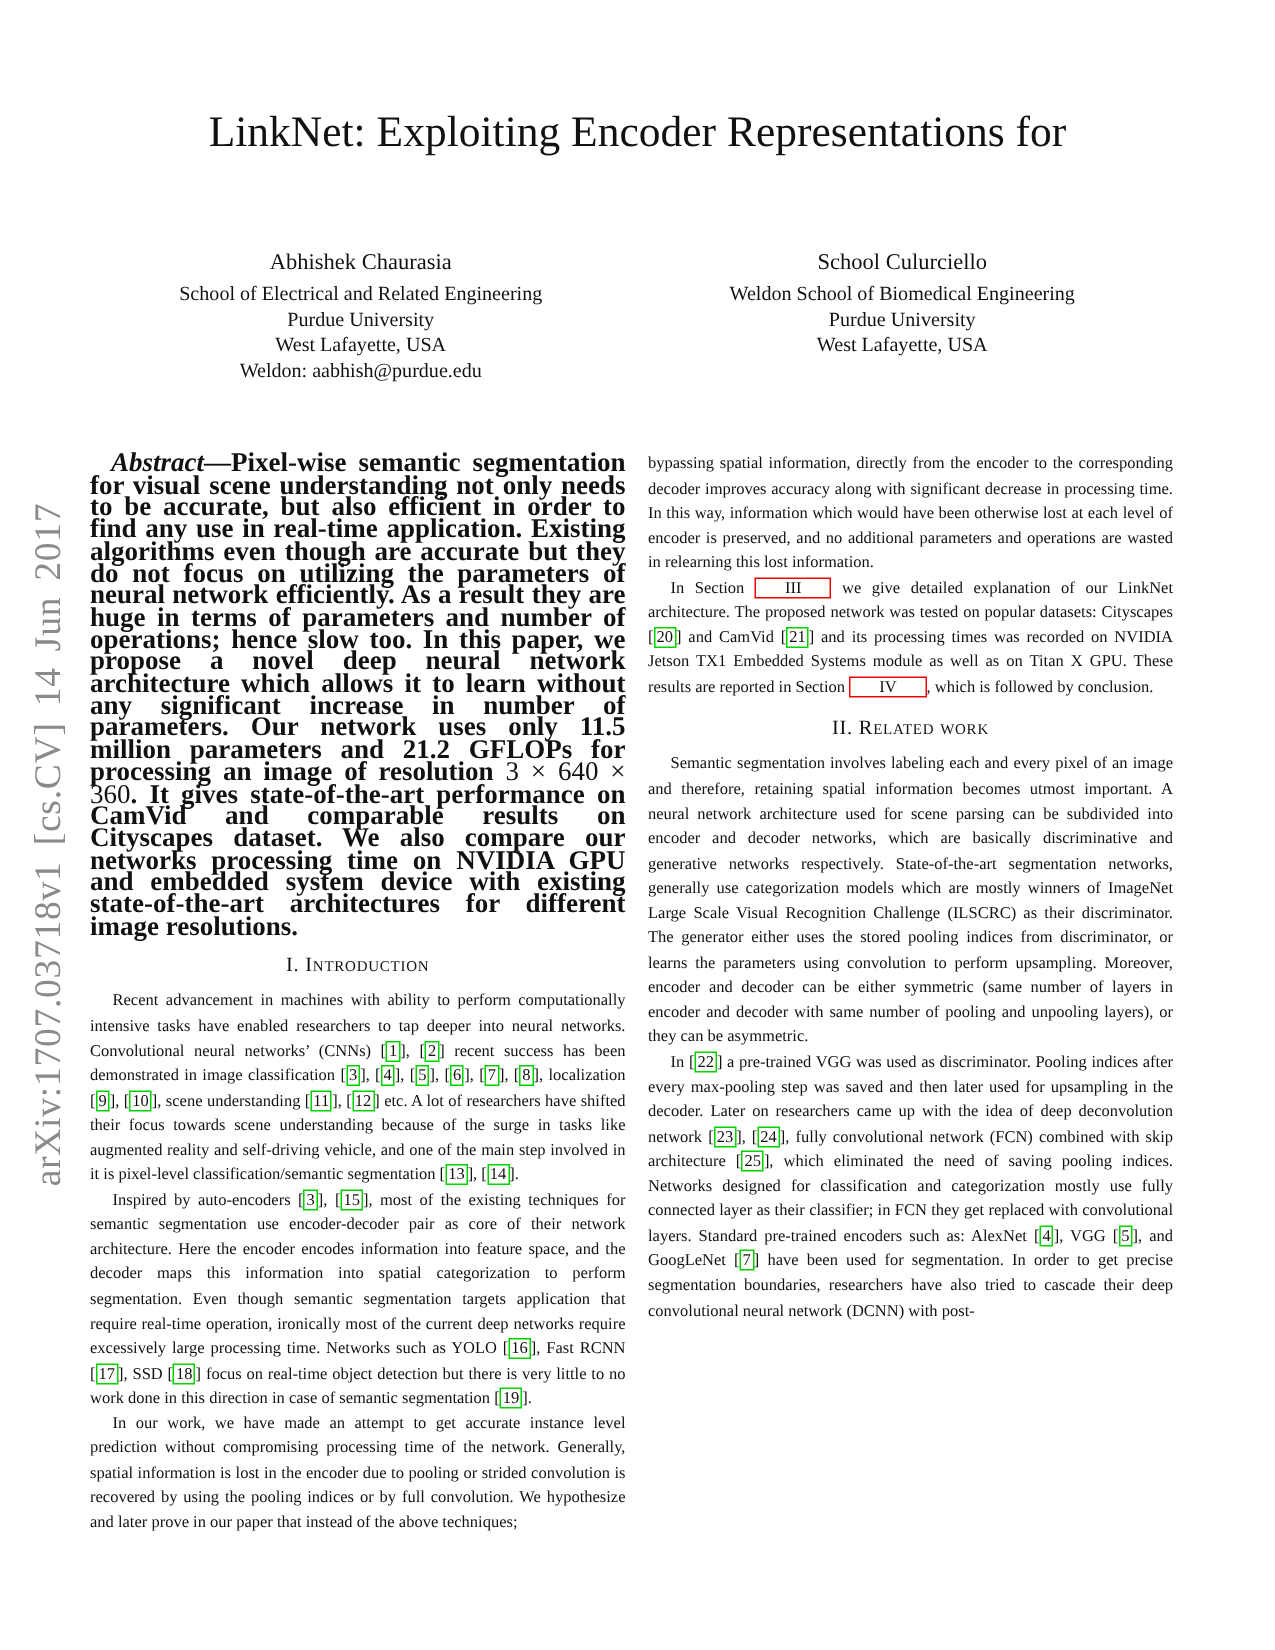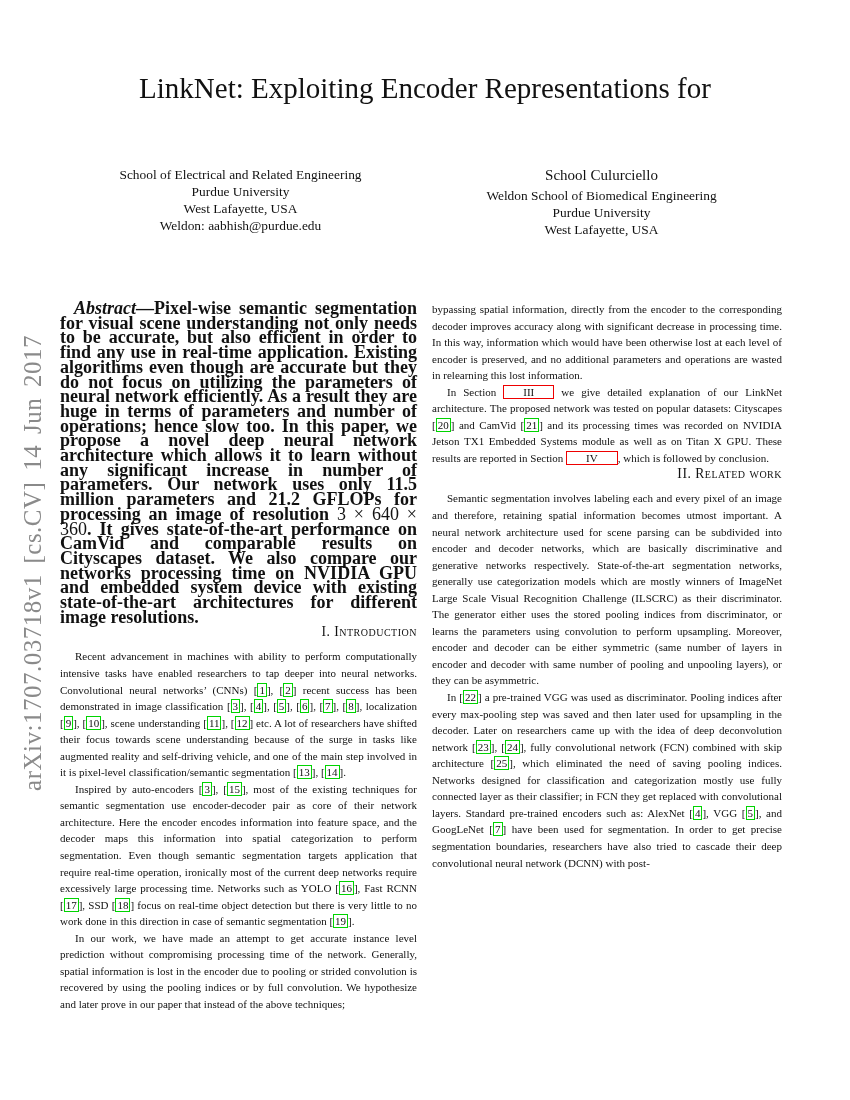--- a/index.html
+++ b/index.html
@@ -53,23 +53,24 @@
     font-size:18px;
     line-height:14.7px;
     font-weight:700;
     text-align:justify;
     text-indent:14px;
   }
   .abs-lead{font-style:italic;}
   .math{font-weight:400;}
   .sec-heading{
     font-size:13.6px;
-    text-align:right;
+    text-align:center;
     font-variant:small-caps;
     letter-spacing:0.5px;
+    margin-top:11px;
     margin-bottom:8px;
   }
   .para{
     font-size:11px;
     line-height:16.55px;
     text-align:justify;
   }
   .para.indent{text-indent:15px;}
   .cite{
     border:1px solid var(--cite-color);
@@ -85,20 +86,21 @@
 
 <div class="page">
   <div class="arxiv-strip">arXiv:1707.03718v1 [cs.CV] 14 Jun 2017</div>
 
   <h1 class="title">
     <span>LinkNet: Exploiting Encoder Representations for</span><br>
   </h1>
 
   <div class="authors">
       <div class="author">
+        <div class="a-name">Abhishek Chaurasia</div>
         <div class="a-line">School of Electrical and Related Engineering</div>
         <div class="a-line">Purdue University</div>
         <div class="a-line">West Lafayette, USA</div>
         <div class="a-line">Weldon: aabhish@purdue.edu</div>
       </div>
       <div class="author">
         <div class="a-name">School Culurciello</div>
         <div class="a-line">Weldon School of Biomedical Engineering</div>
         <div class="a-line">Purdue University</div>
         <div class="a-line">West Lafayette, USA</div>

